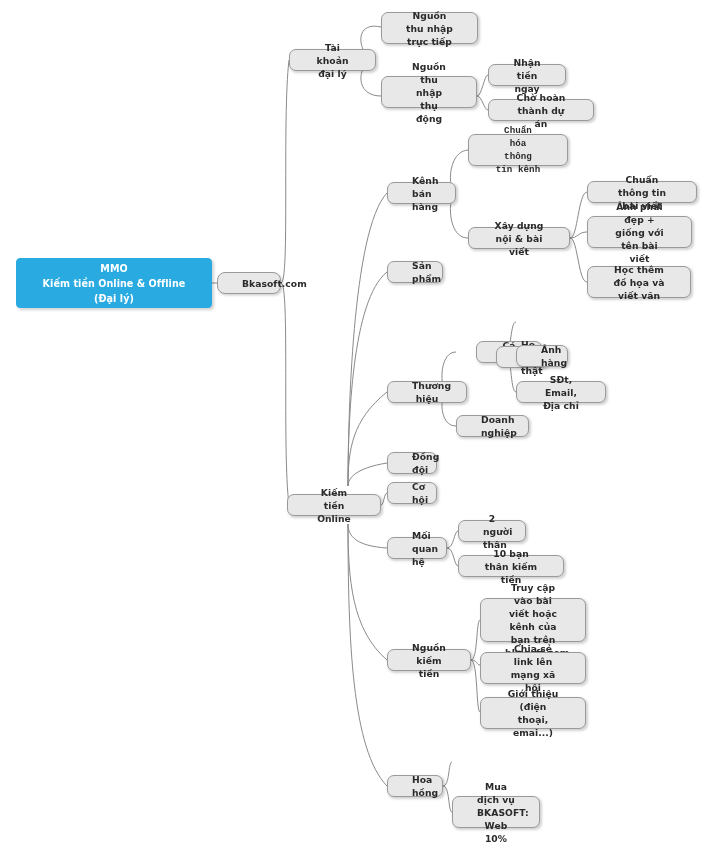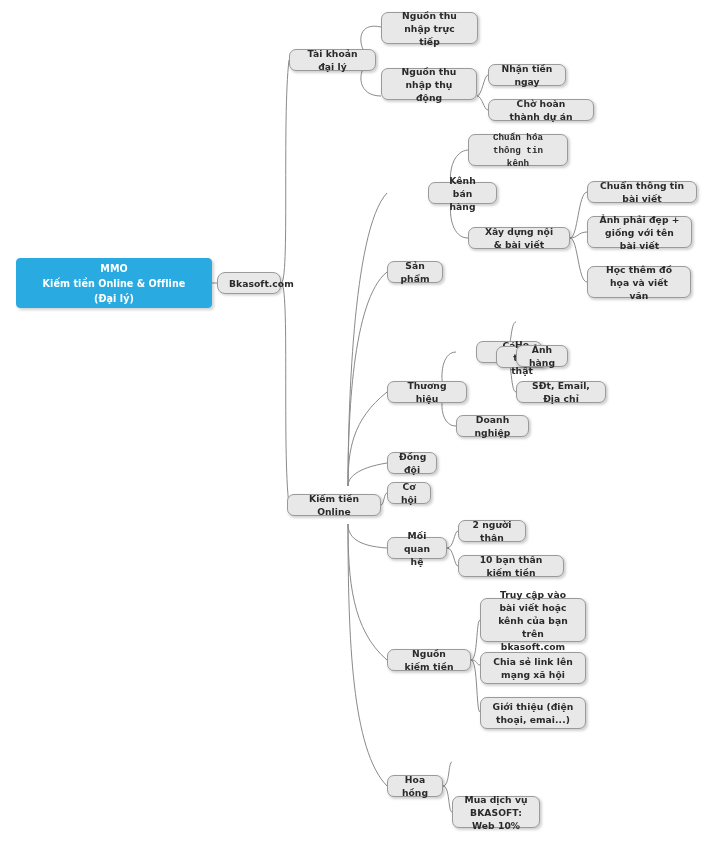--- a/index.html
+++ b/index.html
@@ -33,21 +33,21 @@
     align-items: center;
     justify-content: center;
     text-align: center;
     border: 1px solid #9a9a9a;
     background: #e8e8e8;
     color: #2a2a2a;
     font-size: 9.2px;
     line-height: 13px;
     font-weight: 600;
     border-radius: 7px;
-    padding: 2px 11px;
+    padding: 2px 24px;
     box-shadow: 1.5px 1.5px 2.5px rgba(0,0,0,0.18);
     letter-spacing: 0.05px;
   }
   .node.root {
     background: #29abe2;
     border: 1px solid #29abe2;
     color: #ffffff;
     border-radius: 4px;
     font-size: 9.6px;
     line-height: 15px;
@@ -127,37 +127,37 @@
   </div>
 
   <div class="node" style="left:289px; top:49px; width:87px; height:22px;">
     <span class="txt">Tài khoản đại lý</span>
   </div>
 
   <div class="node" style="left:381px; top:12px; width:97px; height:32px;">
     <span class="txt">Nguồn thu nhập trực tiếp</span>
   </div>
 
-  <div class="node" style="left:381px; top:68px; width:96px; height:32px;">
+  <div class="node" style="left:381px; top:76px; width:96px; height:32px;">
     <span class="txt">Nguồn thu nhập thụ động</span>
   </div>
 
   <div class="node" style="left:488px; top:64px; width:78px; height:22px;">
     <span class="txt">Nhận tiền ngay</span>
   </div>
 
   <div class="node" style="left:488px; top:99px; width:106px; height:22px;">
     <span class="txt">Chờ hoàn thành dự án</span>
   </div>
 
   <div class="node" style="left:287px; top:494px; width:94px; height:22px;">
     <span class="txt">Kiếm tiền Online</span>
   </div>
 
-  <div class="node" style="left:387px; top:182px; width:69px; height:22px;margin-left:41px;">
+  <div class="node" style="left:387px; top:182px; width:69px; height:22px;">
     <span class="txt">Kênh bán hàng</span>
   </div>
 
   <div class="node" style="left:468px; top:134px; width:100px; height:32px;font-family:Liberation Mono, monospace;">
     <span class="txt">Chuẩn hóa thông tin kênh</span>
   </div>
 
   <div class="node" style="left:468px; top:227px; width:102px; height:22px;">
     <span class="txt">Xây dựng nội &amp; bài viết</span>
   </div>

